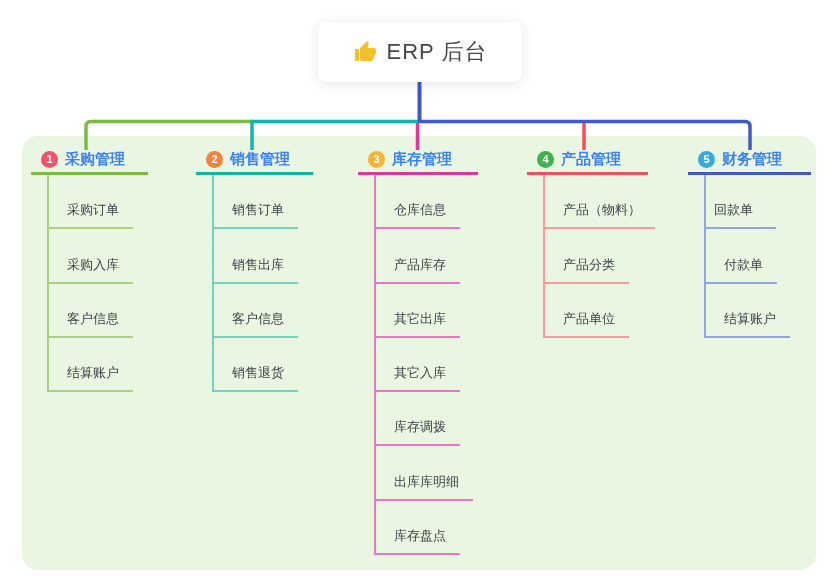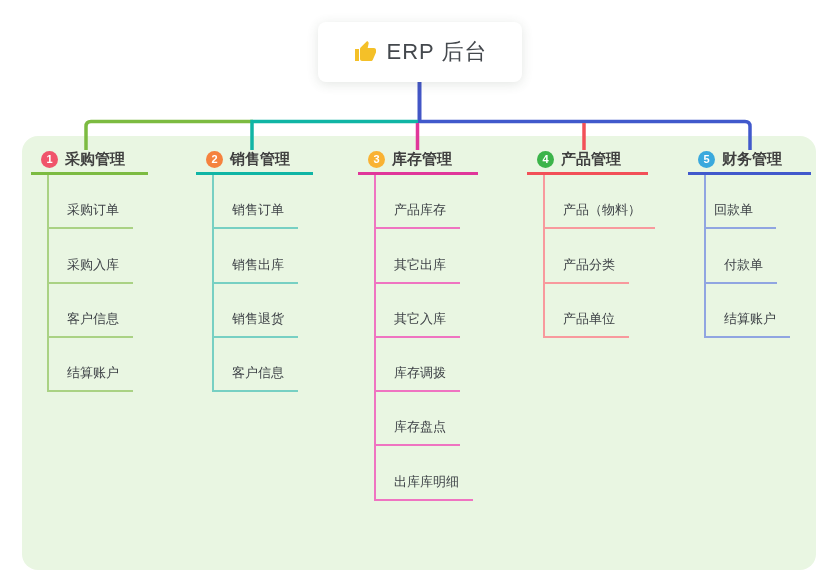--- a/index.html
+++ b/index.html
@@ -33,21 +33,21 @@
     padding-left:10px;height:29px;
     border-bottom:3px solid;
   }
   .badge{
     width:17px;height:17px;border-radius:50%;
     color:#fff;font-size:11px;font-weight:bold;
     display:inline-flex;align-items:center;justify-content:center;
     flex:0 0 auto;
   }
   .col-title{
-    font-size:15px;font-weight:600;color:#404040;white-space:nowrap;
+    font-size:15px;font-weight:600;color:#3b82f6;white-space:nowrap;
   }
   .children{
     margin-left:16px;
     border-left:2px solid;
   }
   .child{
     height:54.3px;box-sizing:border-box;
     display:flex;align-items:flex-end;
     padding-left:18px;padding-right:14px;padding-bottom:8px;
     border-bottom:2px solid;
@@ -113,50 +113,53 @@
           <span class="col-title">销售管理</span>
         </div>
         <div class="children" style="border-left-color: rgb(119, 208, 195);">
           <div class="child" style="border-bottom-color: rgb(119, 208, 195);">
             <span class="child-label">销售订单</span>
           </div>
           <div class="child" style="border-bottom-color: rgb(119, 208, 195);">
             <span class="child-label">销售出库</span>
           </div>
           <div class="child" style="border-bottom-color: rgb(119, 208, 195);">
-            <span class="child-label">销售退货</span>
+            <span class="child-label">客户信息</span>
           </div>
           <div class="child" style="border-bottom-color: rgb(119, 208, 195);">
-            <span class="child-label">客户信息</span>
+            <span class="child-label">销售退货</span>
           </div>
         </div>
       </div>
       <div class="col" style="left: 358px; top: 146px;">
         <div class="col-header" style="border-bottom-color: rgb(224, 55, 154); width: 120px; box-sizing: border-box;">
           <span class="badge" style="background: rgb(249, 178, 51);">3</span>
           <span class="col-title">库存管理</span>
         </div>
         <div class="children" style="border-left-color: rgb(239, 116, 193);">
+          <div class="child" style="border-bottom-color: rgb(239, 116, 193);">
+            <span class="child-label">仓库信息</span>
+          </div>
           <div class="child" style="border-bottom-color: rgb(239, 116, 193);">
             <span class="child-label">产品库存</span>
           </div>
           <div class="child" style="border-bottom-color: rgb(239, 116, 193);">
             <span class="child-label">其它出库</span>
           </div>
           <div class="child" style="border-bottom-color: rgb(239, 116, 193);">
             <span class="child-label">其它入库</span>
           </div>
           <div class="child" style="border-bottom-color: rgb(239, 116, 193);">
             <span class="child-label">库存调拨</span>
           </div>
           <div class="child" style="border-bottom-color: rgb(239, 116, 193);">
-            <span class="child-label">库存盘点</span>
+            <span class="child-label">出库库明细</span>
           </div>
           <div class="child" style="border-bottom-color: rgb(239, 116, 193);">
-            <span class="child-label">出库库明细</span>
+            <span class="child-label">库存盘点</span>
           </div>
         </div>
       </div>
       <div class="col" style="left: 527px; top: 146px;">
         <div class="col-header" style="border-bottom-color: rgb(242, 80, 88); width: 121px; box-sizing: border-box;">
           <span class="badge" style="background: rgb(60, 180, 74);">4</span>
           <span class="col-title">产品管理</span>
         </div>
         <div class="children" style="border-left-color: rgb(248, 153, 157);">
           <div class="child" style="border-bottom-color: rgb(248, 153, 157);">

